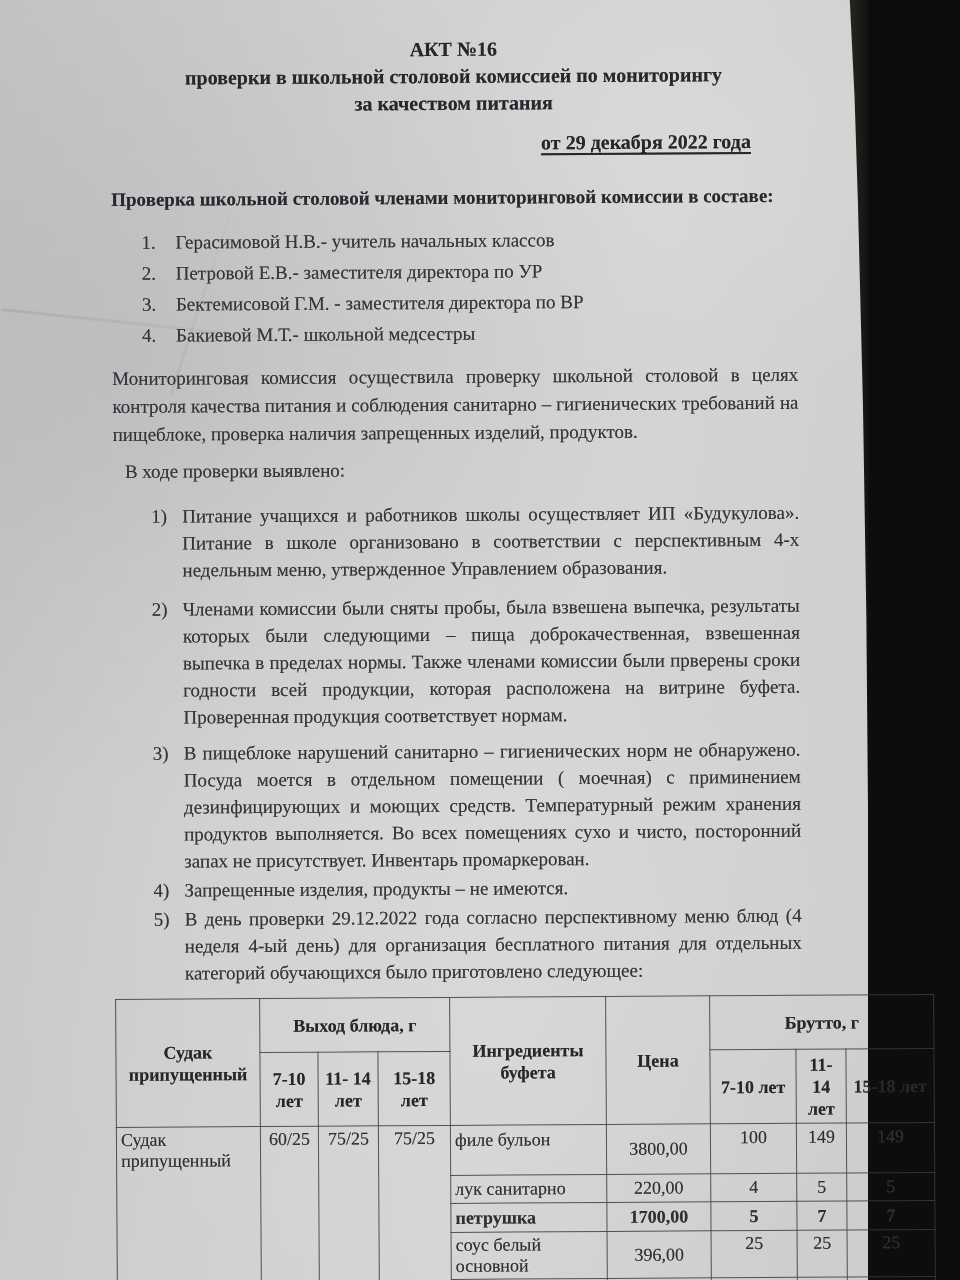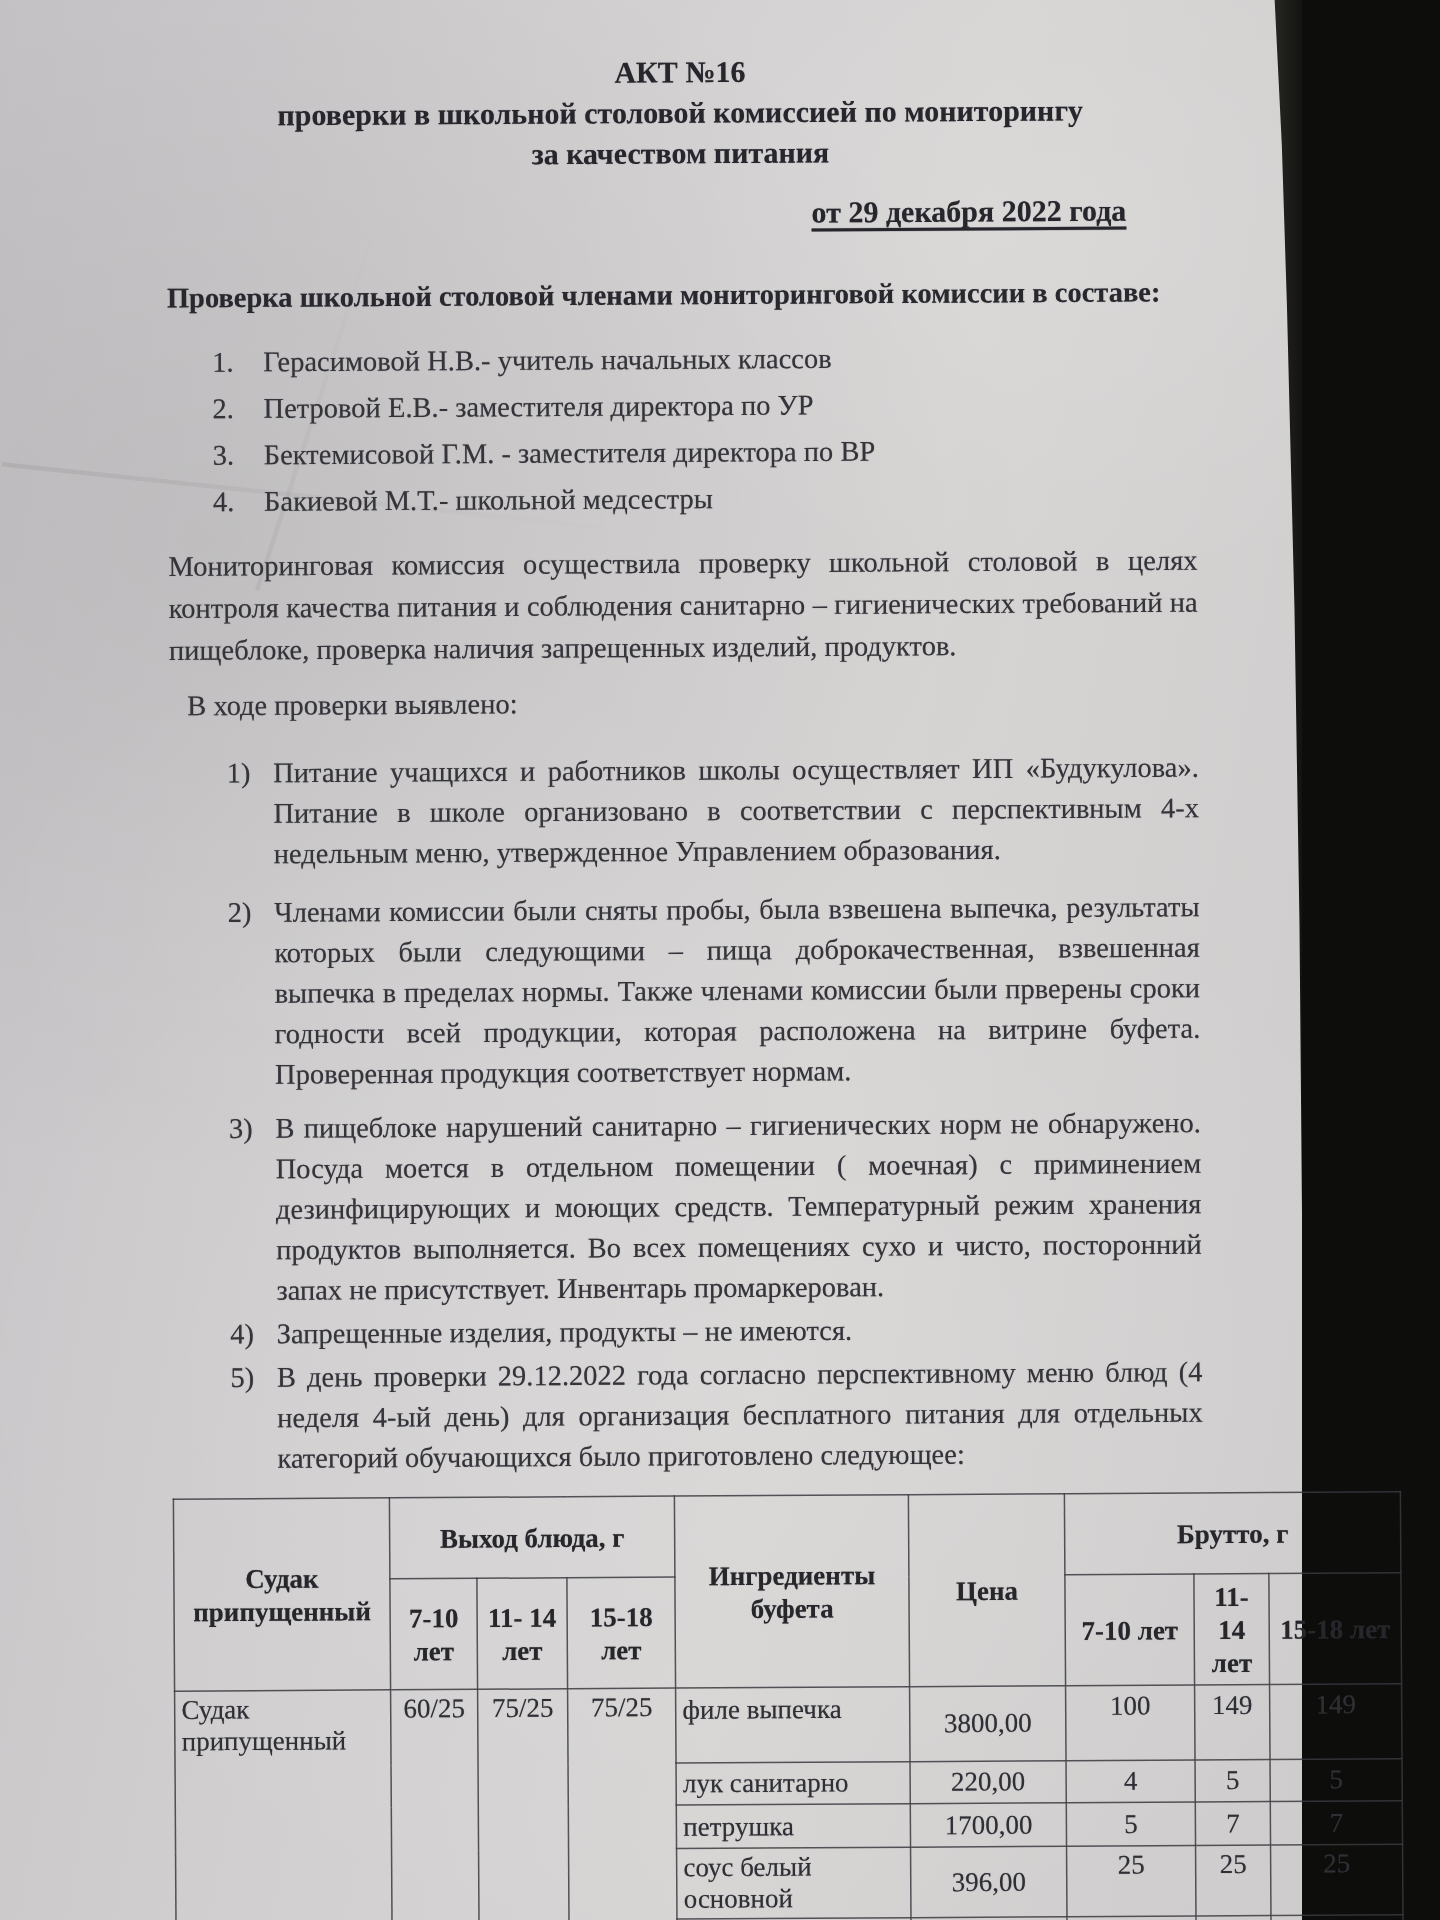--- a/index.html
+++ b/index.html
@@ -67,21 +67,21 @@
   table.dish td { border:1px solid rgba(58,58,64,.85); padding:2px 4px; }
   .hrow td { font-weight:bold; text-align:center; vertical-align:middle; color:#26262b; line-height:22px; }
   .hrow1 td { height:54px; }
   .hrow2 td { height:74px; }
   td.vtop { vertical-align:top; }
   td.left { text-align:left; padding-left:7px; }
   td.ctr  { text-align:center; }
   td.mid  { vertical-align:middle; }
   tr.r0 td { height:50px; }
   tr.r1 td { height:28px; }
-  tr.r2 td { height:29px; }
+  tr.r2 td { height:29px;font-weight:bold; }
   tr.r3 td { height:43px;border-radius:12px; }
   tr.r4 td { height:28px;font-family:Liberation Mono, monospace; }
   td.ing { vertical-align:middle; line-height:21px; }
   tr.r0 td.ing { vertical-align:top; padding-top:4px; }
   tr.r0 td.bru { vertical-align:top; padding-top:3px; }
 </style>
 </head>
 <body>
 
 <div class="photo">
@@ -173,21 +173,21 @@
           <td>15-18 лет</td>
           <td>7-10 лет</td>
           <td>11- 14 лет</td>
           <td>15-18 лет</td>
         </tr>
         <tr class="r0">
           <td rowspan="5" class="vtop left">Судак припущенный</td>
           <td rowspan="5" class="vtop ctr">60/25</td>
           <td rowspan="5" class="vtop ctr">75/25</td>
           <td rowspan="5" class="vtop ctr">75/25</td>
-          <td class="ing left">филе выпечка</td>
+          <td class="ing left">филе бульон</td>
           <td class="ctr mid">3800,00</td>
           <td class="ctr bru">100</td>
           <td class="ctr bru">149</td>
           <td class="ctr bru">149</td>
         </tr>
         <tr class="r1">
           <td class="ing left">лук санитарно</td>
           <td class="ctr mid">220,00</td>
           <td class="ctr mid">4</td>
           <td class="ctr mid">5</td>

